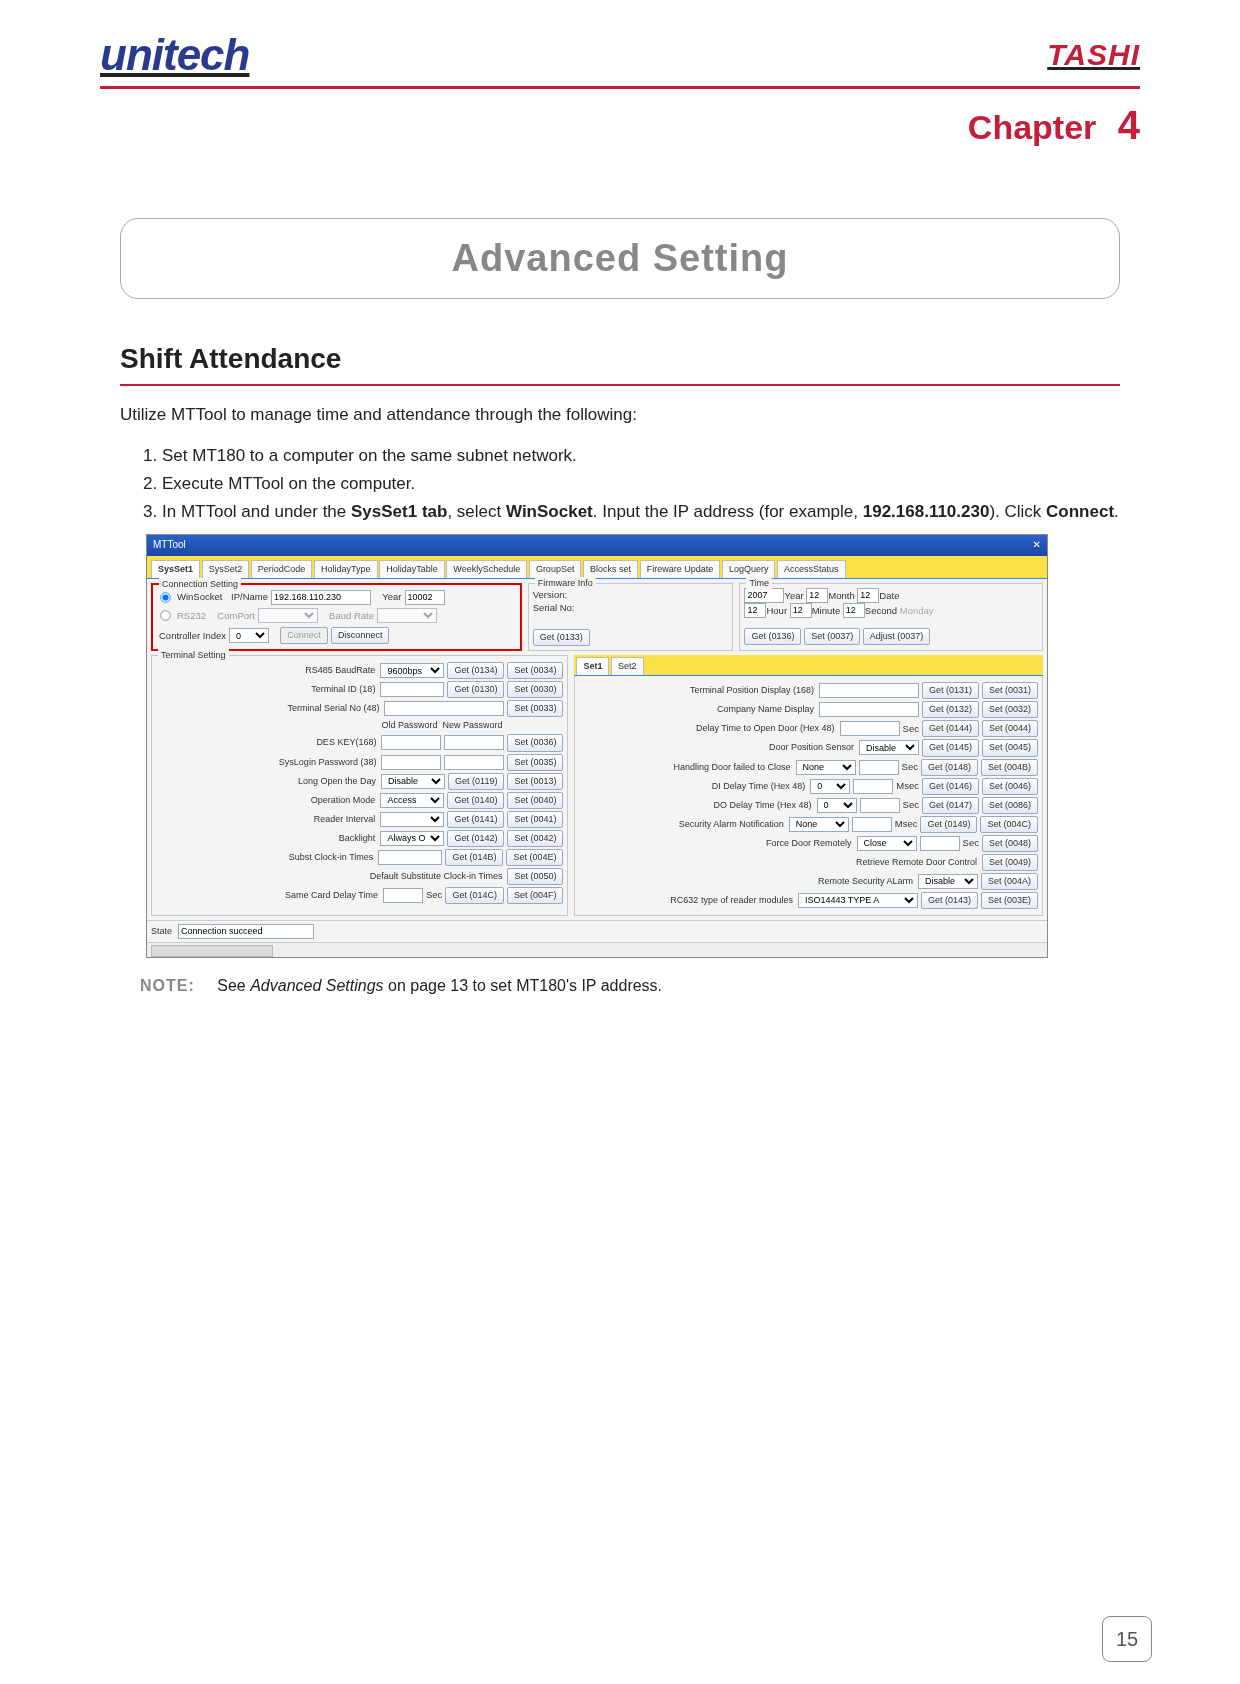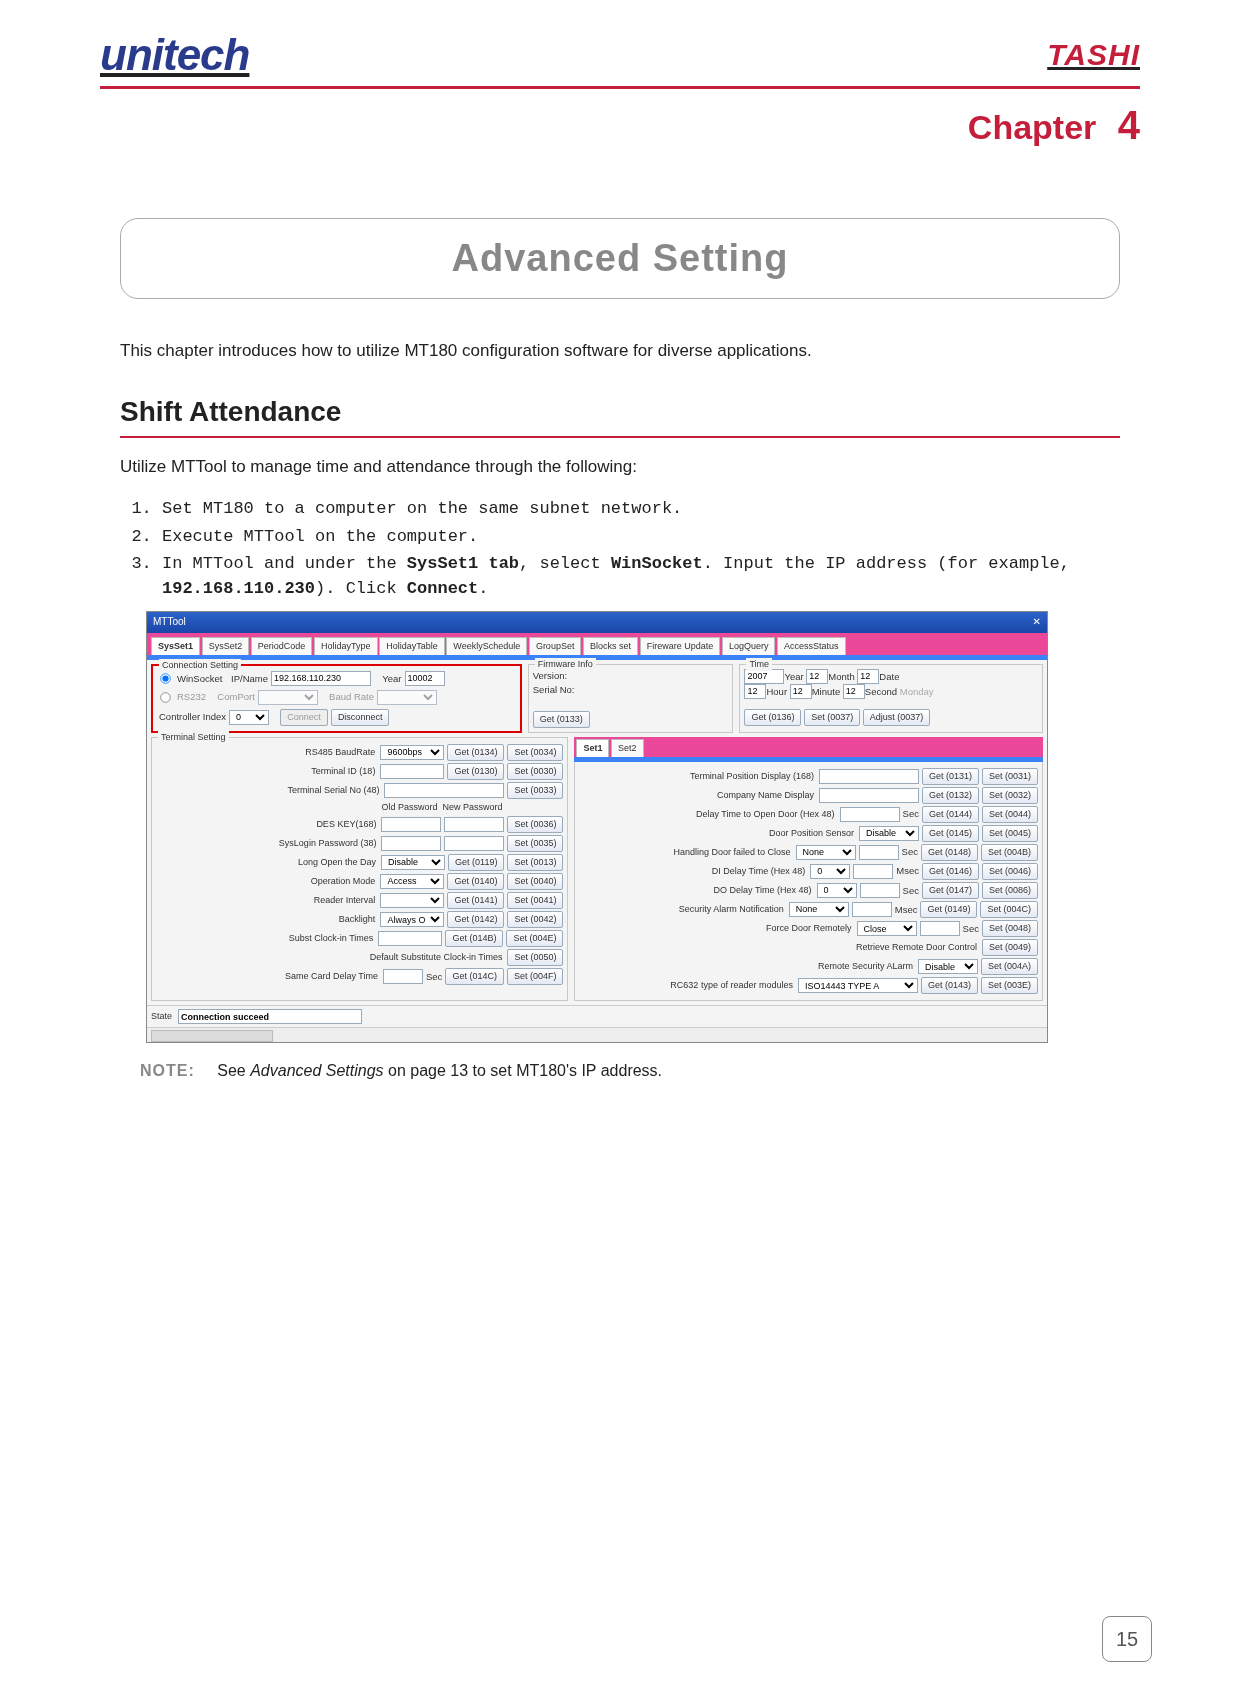--- a/index.html
+++ b/index.html
@@ -74,21 +74,20 @@
     margin-top: 28px;
     margin-bottom: 4px;
   }
   .section-rule {
     border-bottom: 2px solid #c41e3a;
     margin-bottom: 14px;
   }
   ol {
     margin: 6px 0 10px 28px;
     padding-left: 14px;
-    font-family: Liberation Mono, monospace;
   }
   ol li { margin-bottom: 3px; }
   b { font-weight: 700; }
 
   
   .shot {
     margin: 8px 0 10px 26px;
     width: 900px;
     border: 1px solid #888;
     font-size: 9.5px;
@@ -96,23 +95,23 @@
     background:#f4f4f4;
   }
   .shot .titlebar {
     background: linear-gradient(#2a63c8,#1a46a8);
     color: #fff;
     padding: 3px 6px;
     display:flex; justify-content:space-between;
     font-size: 10px;
   }
   .shot .tabs {
-    background:#ec4899;
+    background:#fde047;
     padding: 4px 4px 0 4px;
-    border-bottom:5px solid #3b82f6;
+    border-bottom:1px solid #3b82f6;
   }
   .shot .tab {
     display:inline-block;
     border:1px solid #bbb;
     border-bottom:none;
     background:#f9f9f9;
     padding:2px 6px;
     margin-right:-1px;
     font-size:9px;
   }
@@ -143,21 +142,21 @@
   }
   .btn.dis { color:#999; background:#eee;}
   .col { flex:1; }
   .line { display:flex; align-items:center; justify-content:flex-end; gap:3px; margin:2px 0;}
   .line .lab { flex: 0 0 auto; text-align:right; font-size:9px; margin-right:2px; min-width:110px;}
   .w60{width:60px}.w80{width:64px}.w40{width:40px}.w100{width:100px}.w120{width:120px}
   .status {
     background:#f4f4f4; padding:3px 4px; border-top:1px solid #ccc;
     display:flex; align-items:center; gap:6px; font-size:9px;
   }
-  .status input { width:184px; background:#fff;font-weight:bold;}
+  .status input { width:136px; background:#fff;}
   .sbar { height:14px; background:#eee; border-top:1px solid #ccc;}
   .sbar::before{content:"";display:block;width:120px;height:10px;margin:2px 0 0 4px;
     background:#dcdcdc;border:1px solid #bbb;}
 
   .note {
     margin: 16px 0 0 20px;
     font-size: 16px;
   }
   .note-label {
     font-weight: 800;
@@ -188,21 +187,20 @@
     <span class="logo-right">TASHI</span>
   </div>
   <div class="chapter-line">
     <span>Chapter</span>
     <span class="big">4</span>
   </div>
 
   <div class="title-box">Advanced Setting</div>
 
   <div class="content">
-    <p>This chapter introduces how to utilize MT180 configuration software for diverse applications.</p>
 
     <div class="section-h">Shift Attendance</div>
     <div class="section-rule"></div>
 
     <p>Utilize MTTool to manage time and attendance through the following:</p>
     <ol>
       <li>Set MT180 to a computer on the same subnet network.</li>
       <li>Execute MTTool on the computer.</li>
       <li>
         <span>In MTTool and under the </span><b>SysSet1 tab</b><span>, select </span><b>WinSocket</b><span>. Input the IP address (for example, </span><b>192.168.110.230</b><span>). Click </span><b>Connect</b><span>.</span>

